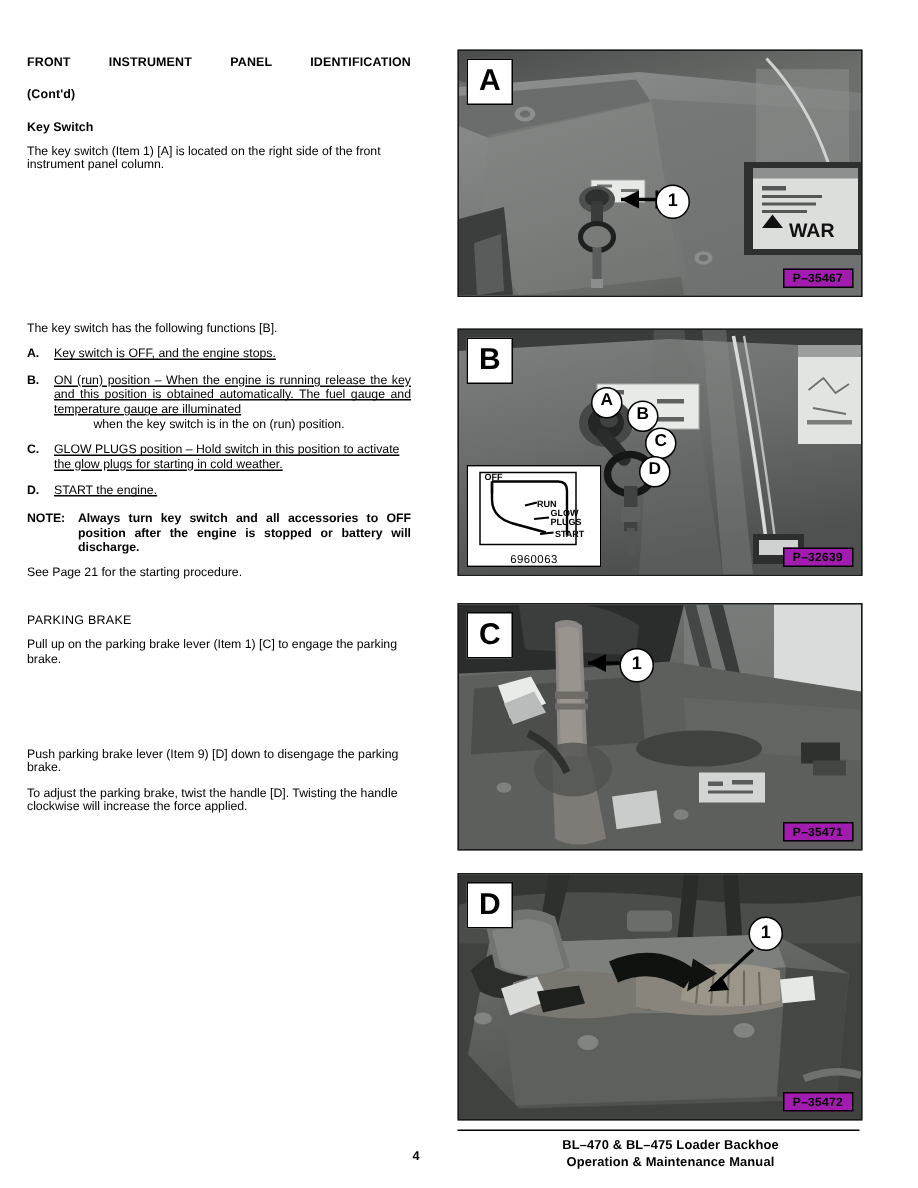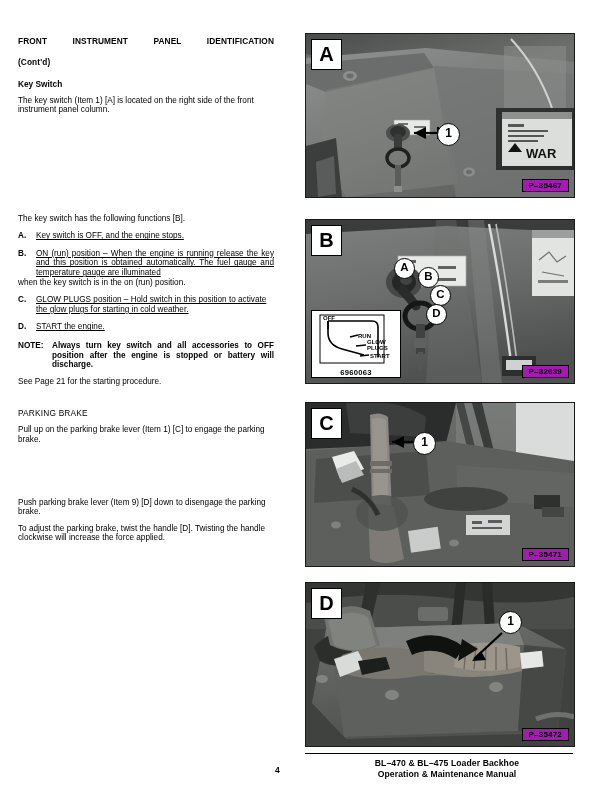--- a/index.html
+++ b/index.html
@@ -84,20 +84,21 @@
     display: block;
     text-decoration: underline;
   }
   .list-item .body.justify {
     text-align: justify;
   }
   
   .outdent {
     margin-left: -18px;
     display: block;
+    text-align: center;
   }
 
   .note {
     position: relative;
     font-size: 8.2px;
     line-height: 9.6px;
     font-weight: bold;
     margin: 9px 0 0 0;
     padding-left: 34px;
     text-align: justify;
@@ -196,21 +197,21 @@
     z-index: 38;
   }
   .inset svg { display: block; }
   .inset-pn {
     position: absolute;
     left: 0;
     right: 0;
     bottom: 0.5px;
     text-align: center;
     font-size: 7.6px;
-    font-weight: bold;
+    font-weight: normal;
     letter-spacing: 0.3px;
   }
 
   
   .footer-rule {
     position: absolute;
     left: 305px;
     top: 753px;
     width: 268px;
     height: 1px;

